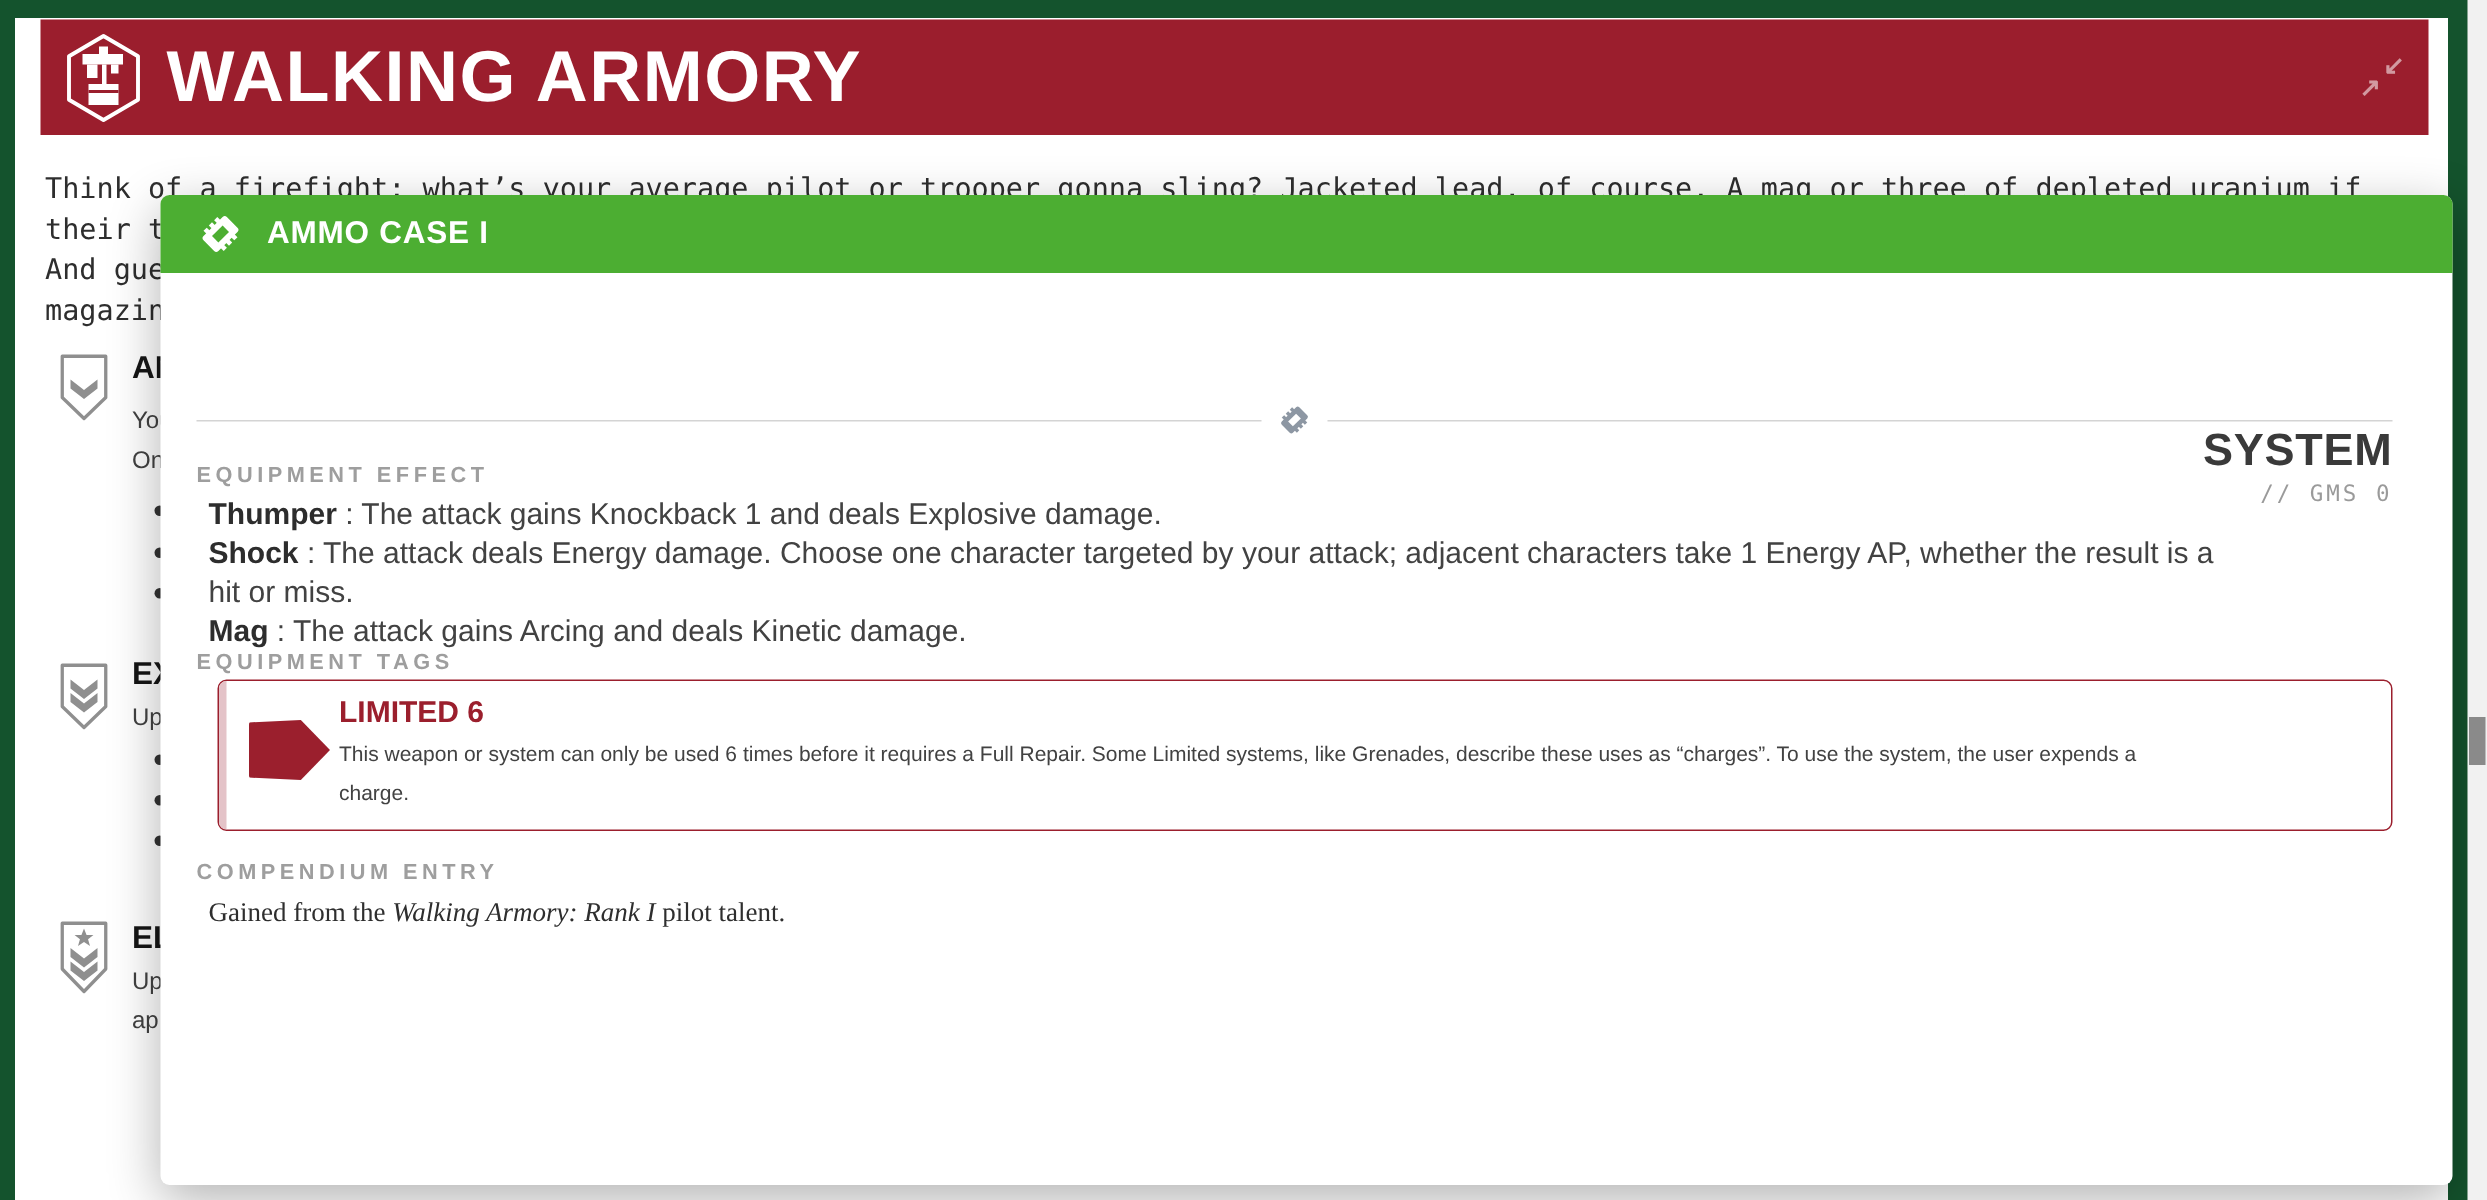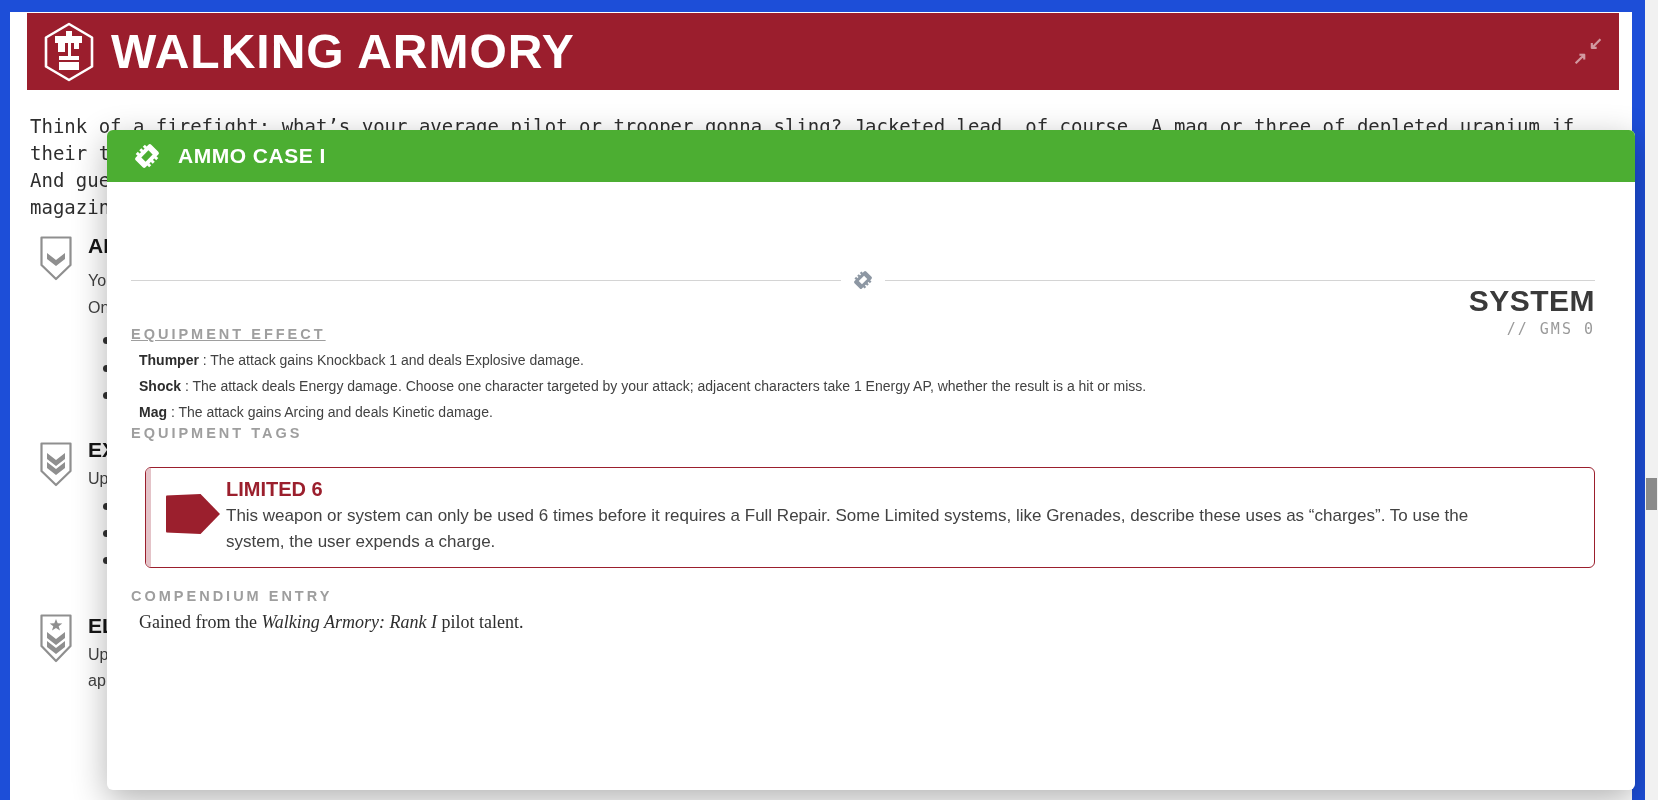--- a/index.html
+++ b/index.html
@@ -1,18 +1,18 @@
 <!DOCTYPE html>
 <html><head>
 <meta charset="utf-8">
 <style>
   * { margin:0; padding:0; box-sizing:border-box; }
   html,body { width:1658px; height:800px; overflow:hidden; background:#f1f1f1;
               font-family:"Liberation Sans", sans-serif; }
-  #screen { position:relative; width:1658px; height:800px; background:#1d4ed8; }
+  #screen { position:relative; width:1658px; height:800px; background:#14532d; }
 
   
   .content-card { position:absolute; left:10px; top:12px; width:1622px; height:788px; background:#ffffff; }
 
   .talent-header { position:absolute; left:17px; top:1px; width:1592px; height:77px;
                    background:#9b1e2d; display:flex; align-items:center; padding:0 14px; }
   .talent-title { color:#ffffff; font-size:48px; font-weight:800; letter-spacing:1px; margin-left:14px; white-space:nowrap; }
   .collapse-btn { position:absolute; right:16px; top:24px; width:30px; height:30px; cursor:pointer; }
   .collapse-btn .a1,.collapse-btn .a2 { position:absolute; color:rgba(255,255,255,0.55); font-size:17px; font-weight:bold; }
   .collapse-btn .a1 { right:0; top:-4px; }
@@ -34,37 +34,37 @@
   .modal-body { position:relative; padding:0 40px 0 24px; }
   .system-block { position:absolute; top:16px; right:40px; text-align:right; }
   .system-type { font-size:30px; font-weight:800; color:#3a3a3a; letter-spacing:0.5px; }
   .system-source { font-family:"DejaVu Sans Mono", monospace; font-size:15px; color:#9a9a9a; letter-spacing:2px; margin-top:2px; }
 
   .divider { display:flex; align-items:center; margin-top:86px; }
   .divider .line { flex:1; height:1px; background:#d4d4d4; }
   .divider .chip-wrap { margin:0 10px; display:flex; }
 
   .sec-label { font-size:14.5px; font-weight:600; letter-spacing:3px; color:#9e9e9e; }
-  .lbl-effect { margin-top:34px;text-decoration:underline; }
+  .lbl-effect { margin-top:17px; }
   .effect-intro { font-size:17px; color:#424242; line-height:26px; margin-top:7px; padding-left:8px; }
   .modes { margin-top:5px; padding-left:8px; }
-  .mode-row { font-size:14px; color:#424242; line-height:26px; max-width:1350px; }
+  .mode-row { font-size:20px; color:#424242; line-height:26px; max-width:1350px; }
   .mode-name { font-weight:700; color:#2d2d2d; }
 
   .lbl-tags { }
   .tag-card { position:relative; margin-left:14px; border:1px solid #9b1f2d; border-radius:6px;
-              margin-top:26px; display:flex; padding:10px 16px 12px 14px; background:#fff; overflow:hidden; }
+              margin-top:3px; display:flex; padding:10px 16px 12px 14px; background:#fff; overflow:hidden; }
   .tag-card::before { content:""; position:absolute; left:0; top:0; bottom:0; width:5px; background:#e4c3c8; }
   .tag-icon-col { width:66px; flex:0 0 66px; display:flex; align-items:flex-start; }
   .tag-shape { width:54px; height:40px; background:#9b1f2d; margin-top:16px; margin-left:6px;
                clip-path:polygon(0 4%, 64% 0, 100% 50%, 64% 100%, 0 96%); border-radius:3px; }
   .tag-card.small .tag-shape { margin-top:6px; }
   .tag-text-col { flex:1; }
   .tag-name { font-size:20px; font-weight:700; color:#9b1f2d; }
-  .tag-desc { font-size:17px; color:#424242; line-height:26px; margin-top:2px; }
+  .tag-desc { font-size:14px; color:#424242; line-height:26px; margin-top:2px; }
   .tag-card.first .tag-desc { max-width:1245px; }
 
   .lbl-comp { margin-top:20px; }
   .comp-line { font-family:Liberation Serif, serif; font-size:18px; color:#2e2e2e;
                margin-top:8px; padding-left:8px; }
   .comp-line .it { font-style:italic; }
 
   
   .scrollbar { position:absolute; right:0; top:0; width:13px; height:800px; background:#f1f1f1; z-index:9; }
   .scroll-thumb { position:absolute; left:1px; top:478px; width:11px; height:32px; background:#8a8a8a; }

